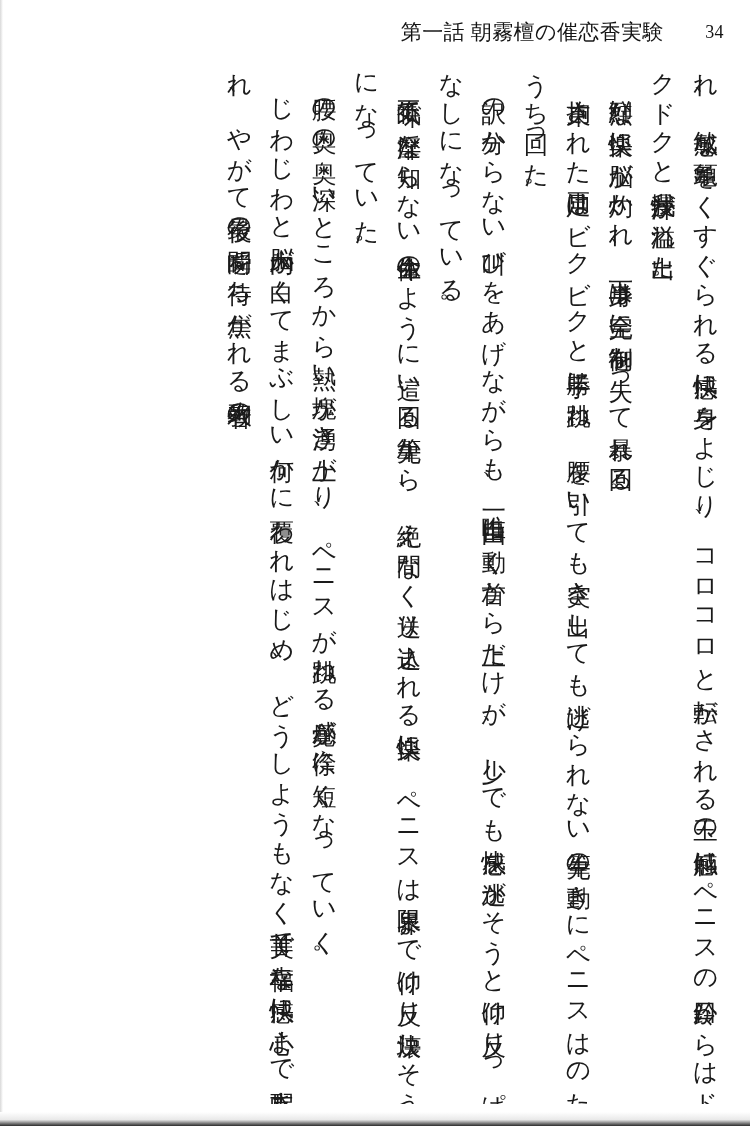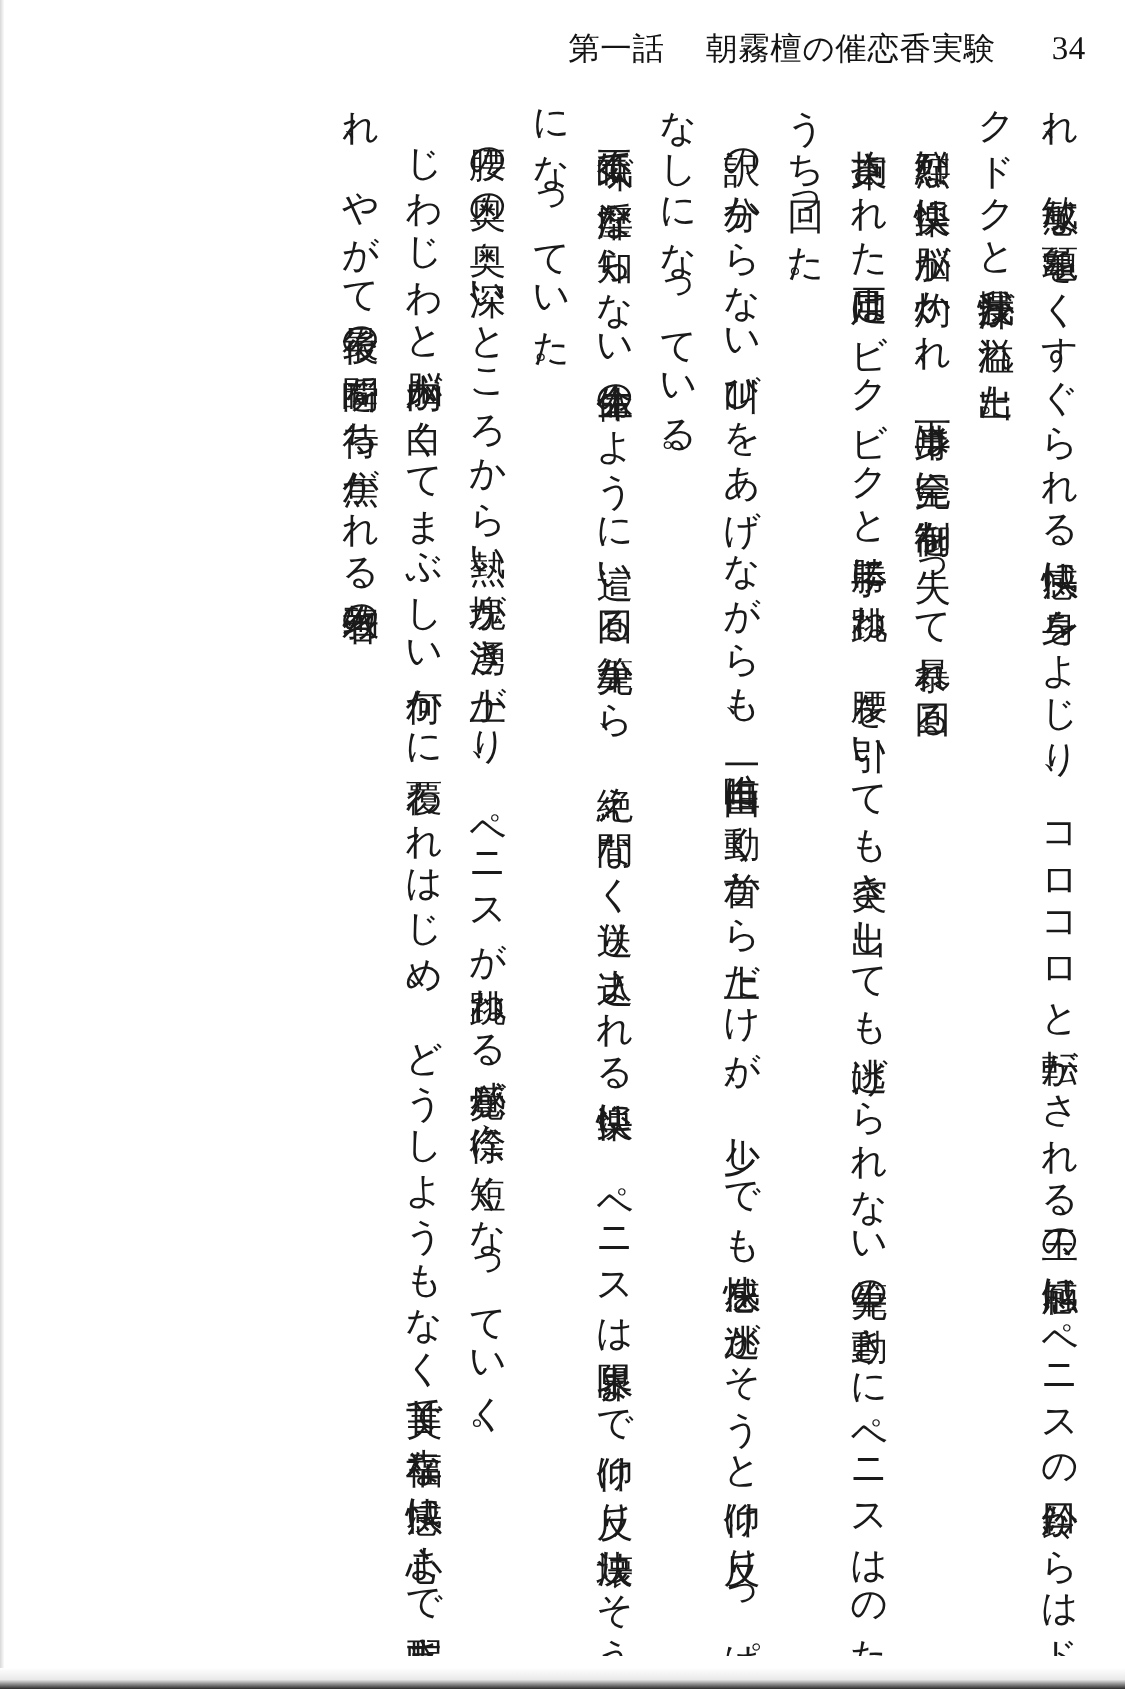--- a/index.html
+++ b/index.html
@@ -34,24 +34,23 @@
     align-items: center;
     font-size: 21px;
     letter-spacing: 0.02em;
     color: #141414;
   }
   .header .chapter {
     margin-right: 26px;
     white-space: nowrap;
   }
   .header .chapter .ch-title {
-    margin-left: 22px;
   }
   .header .pageno {
-    font-size: 22px;
+    font-size: 18px;
     min-width: 34px;
     text-align: right;
   }
   
   .body-text {
     position: absolute;
     top: 56px;
     left: 30px;
     right: 24px;
     bottom: 22px;

